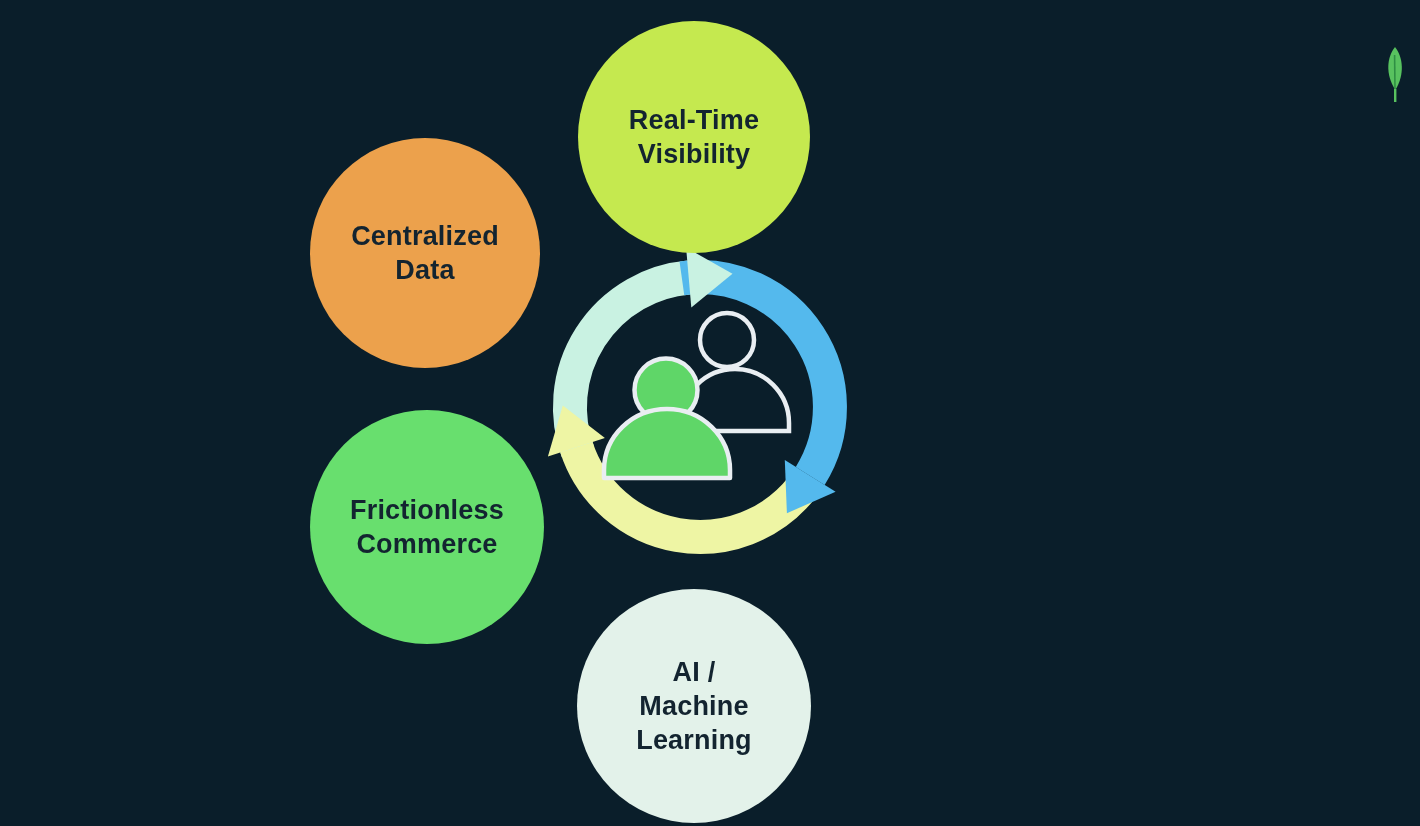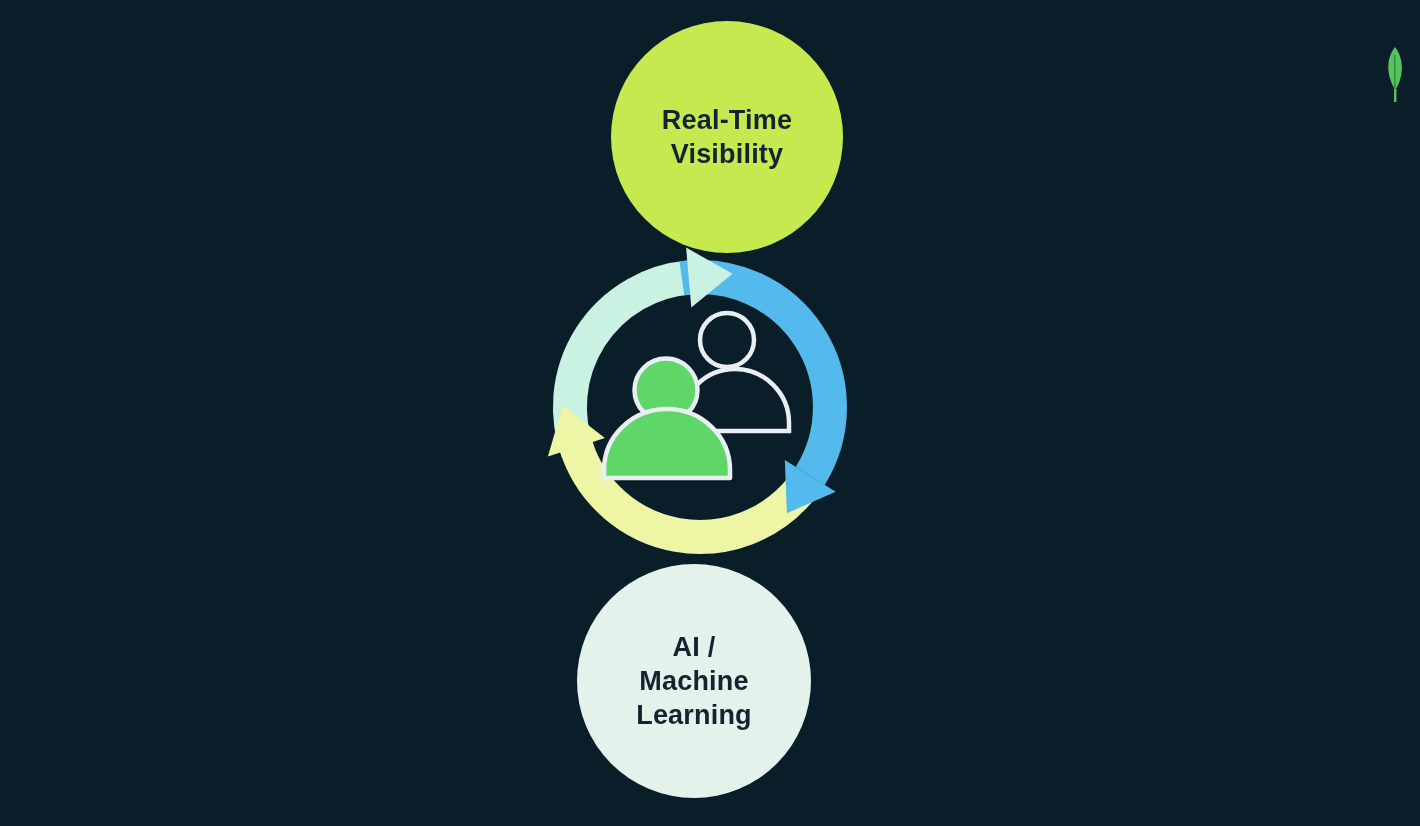--- a/index.html
+++ b/index.html
@@ -45,25 +45,33 @@
     <polygon points="212.5,46.7 171.3,80.4 166.1,20.6" fill="#c9f2e2"></polygon>
 
     <g>
       <circle class="outline" cx="207" cy="113" r="27"></circle>
       <path class="outline" d="M 161 204 L 161 196 A 54 54 0 0 1 269 196 L 269 204 Z"></path>
       <circle class="filled-person" cx="146" cy="163" r="31.5" fill="#5fd668"></circle>
       <path class="filled-person" d="M 84 251 L 84 243 A 63 61 0 0 1 210 243 L 210 251 Z" fill="#5fd668"></path>
     </g>
   </svg>
 
-  <div class="node" style="left: 611px; top: 21px; height: 232px; width: 232px; background: rgb(197, 233, 79);">
+  <div class="node" style="left: 578px; top: 21px; height: 232px; width: 232px; background: rgb(197, 233, 79);">
     <span class="node-label" style="color: rgb(19, 36, 48);">Real-Time
 Visibility</span>
   </div>
-  <div class="node" style="left: 577px; top: 564px; height: 234px; width: 234px; background: rgb(227, 242, 234);">
+  <div class="node" style="left: 310px; top: 138px; height: 230px; width: 230px; background: rgb(236, 161, 76);">
+    <span class="node-label" style="color: rgb(19, 36, 48);">Centralized
+Data</span>
+  </div>
+  <div class="node" style="left: 310px; top: 410px; height: 234px; width: 234px; background: rgb(104, 223, 110);">
+    <span class="node-label" style="color: rgb(19, 36, 48);">Frictionless
+Commerce</span>
+  </div>
+  <div class="node" style="left: 577px; top: 589px; height: 234px; width: 234px; background: rgb(227, 242, 234);">
     <span class="node-label" style="color: rgb(19, 36, 48);">AI /
 Machine
 Learning</span>
   </div>
 
   <svg class="leaf-svg" viewBox="0 0 24 58">
     <path d="M 12 1 C 20 11, 22 28, 12.4 44 C 2 28, 4 11, 12 1 Z" fill="#58c25f"></path>
     <path fill="none" stroke-width="1.6" d="M 11.6 9 L 12 44" stroke="#2f8f44"></path>
     <path fill="none" stroke-width="2.4" d="M 12.2 43 L 12.2 56" stroke="#58c25f"></path>
   </svg>

